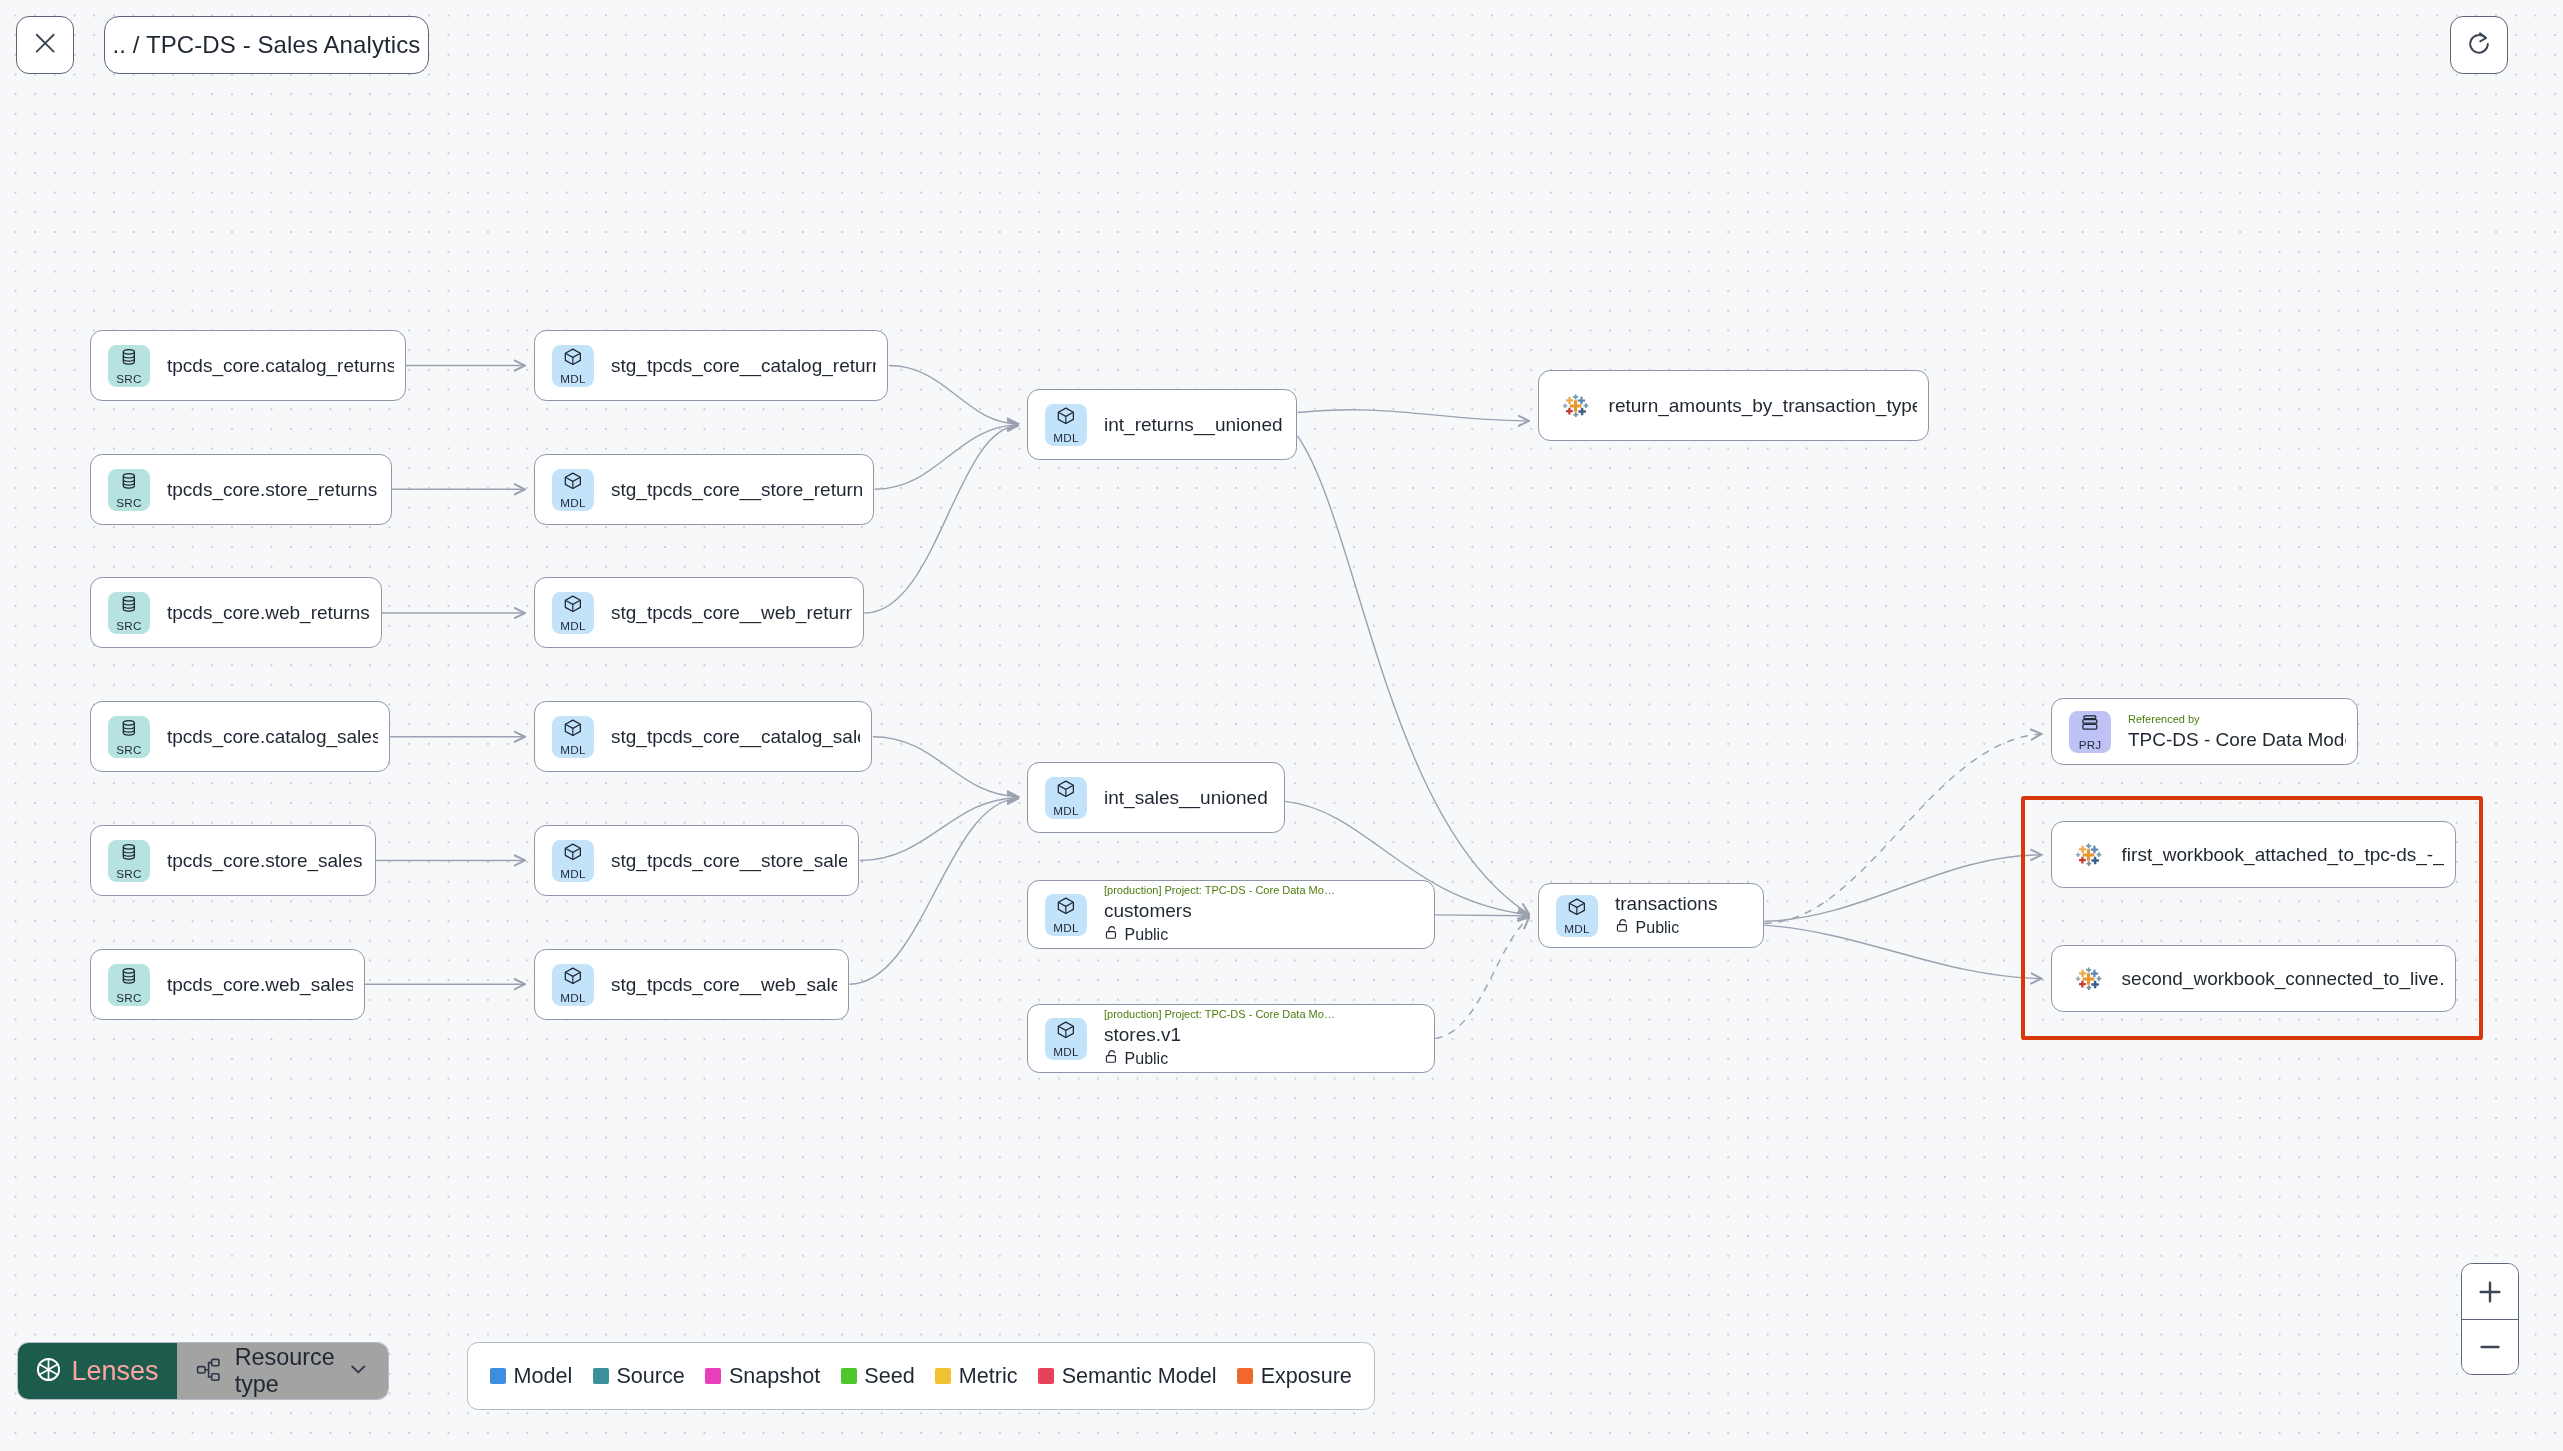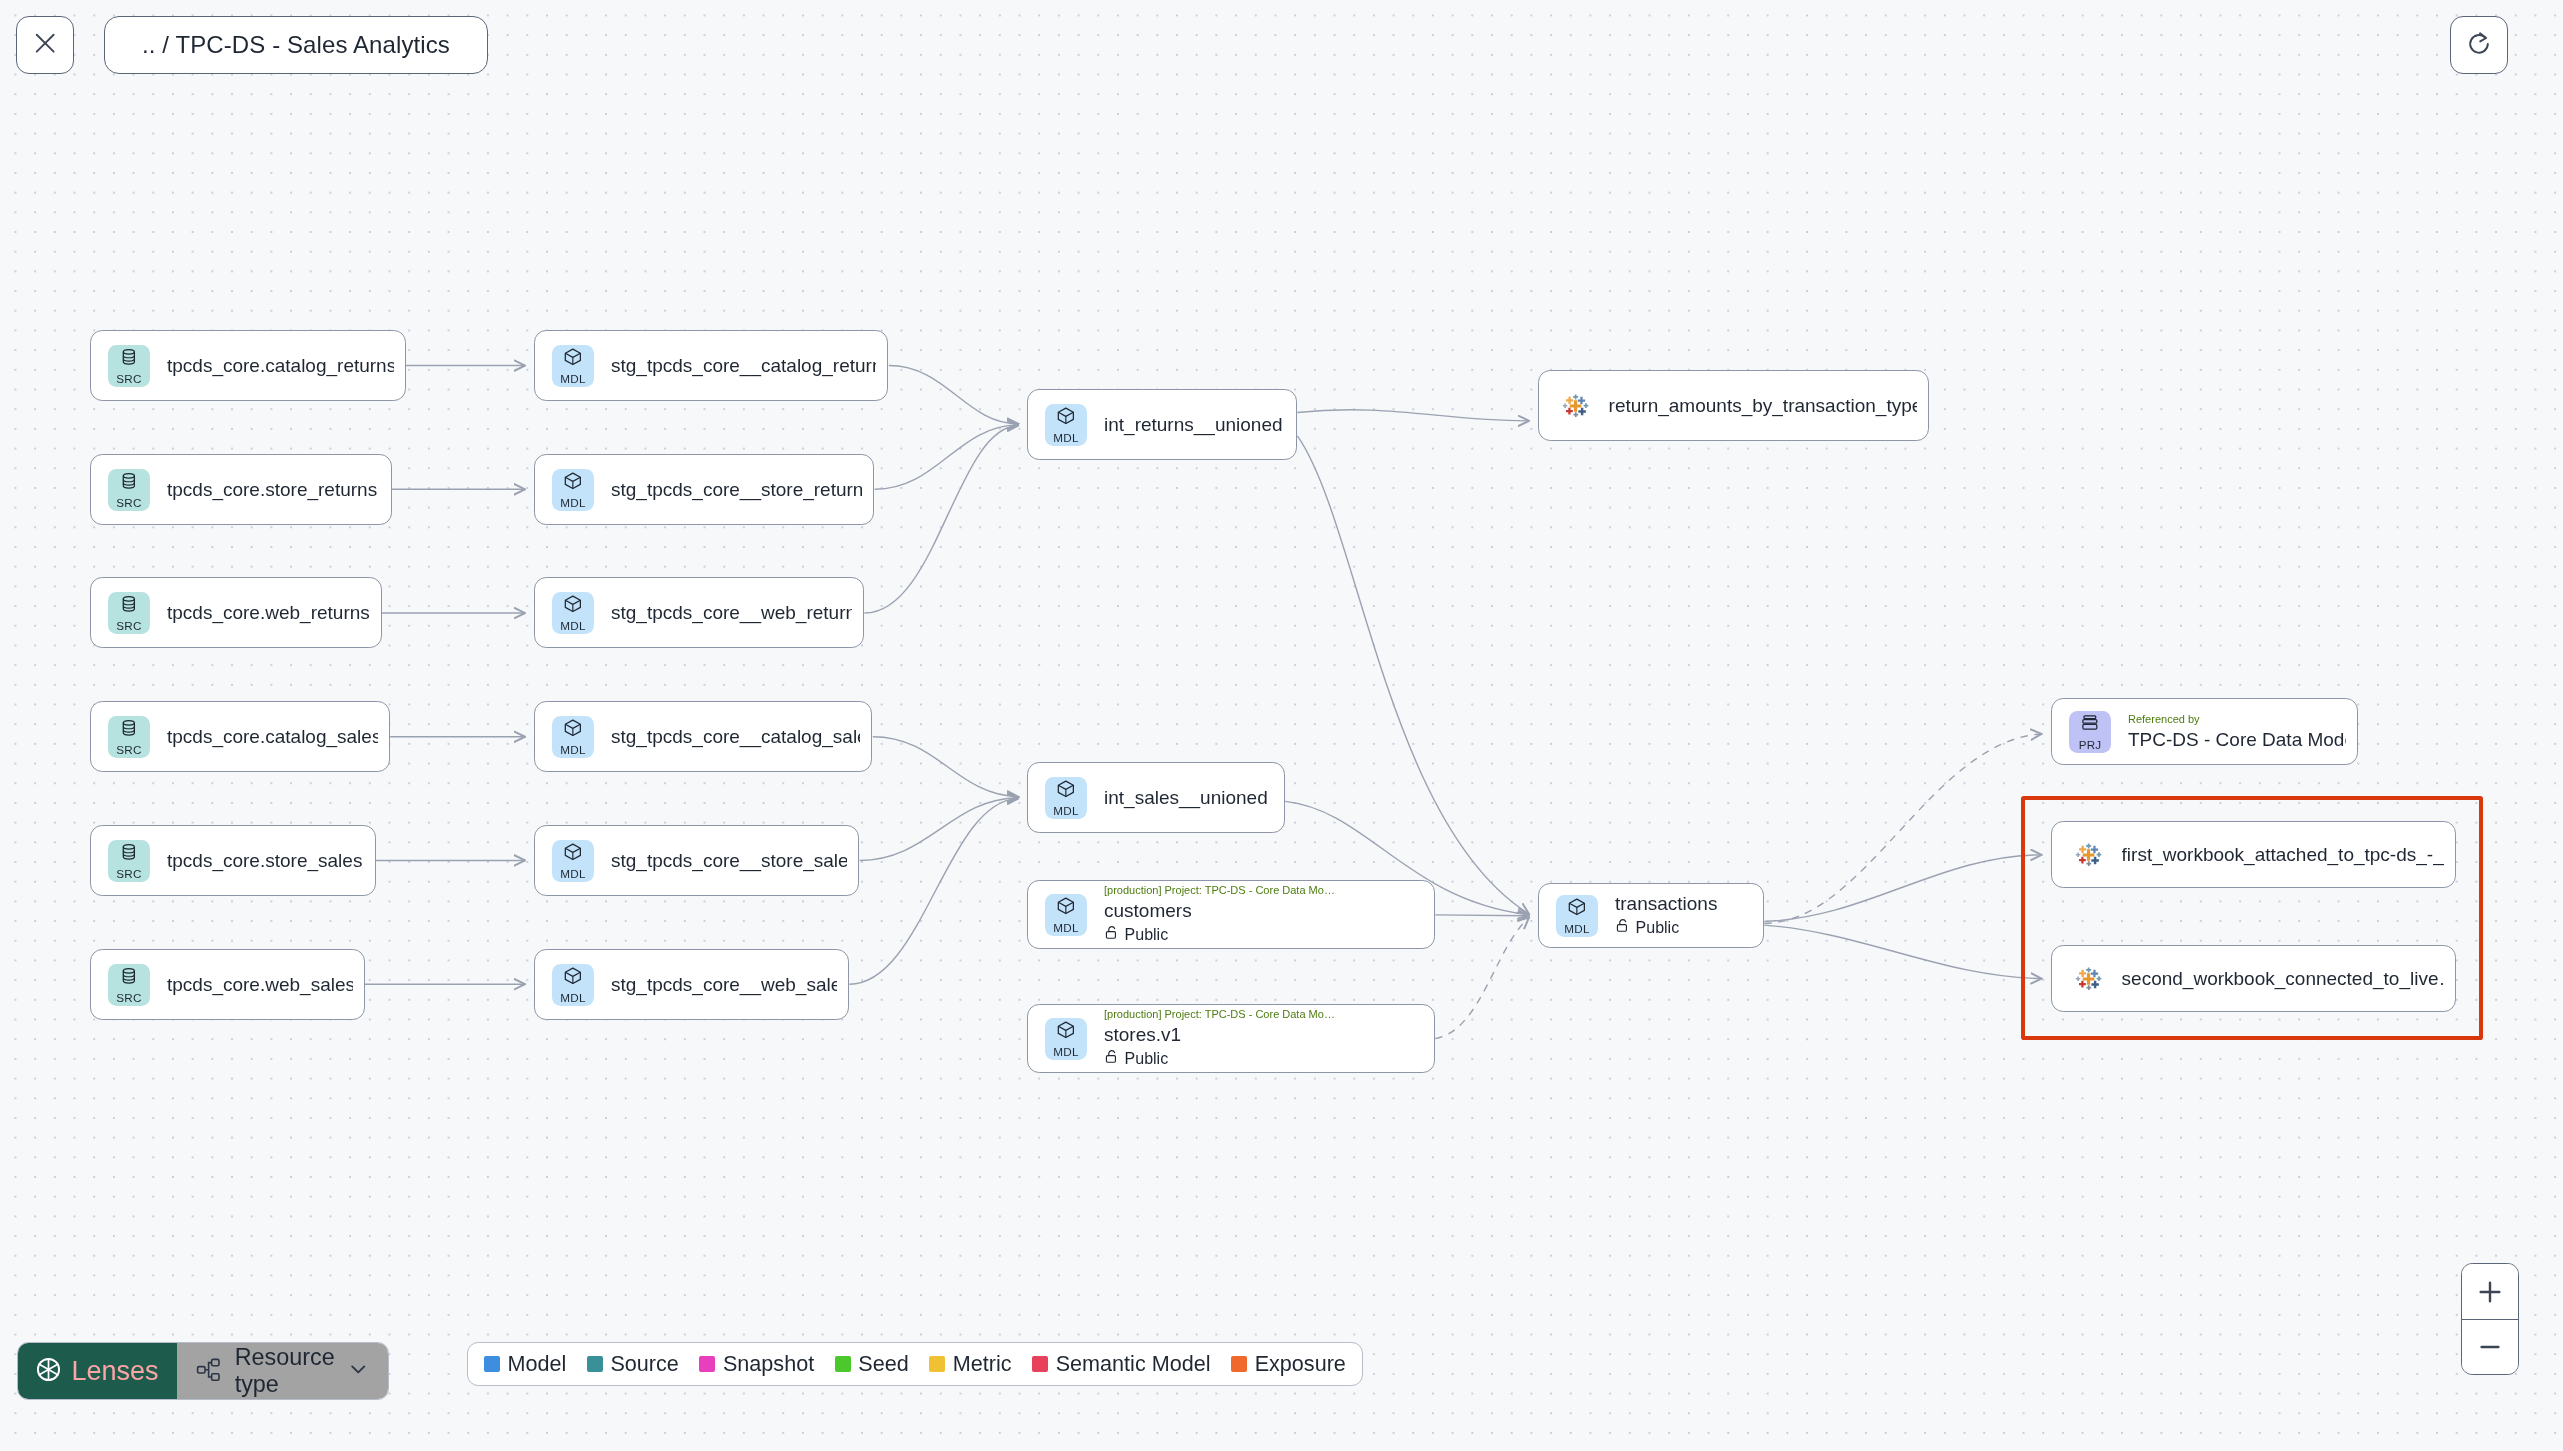--- a/index.html
+++ b/index.html
@@ -22,21 +22,21 @@
     position:absolute;left:0;top:0;width:2563px;height:109px;z-index:40;
   }
   .tbtn{
     position:absolute;background:#ffffff;border:1.5px solid #5c6578;
     border-radius:13px;box-sizing:border-box;
     display:flex;align-items:center;justify-content:center;
   }
   #close-btn{left:16px;top:16px;width:58px;height:58px;}
   #refresh-btn{left:2450px;top:16px;width:58px;height:58px;}
   #breadcrumb-btn{
-    left:104px;top:16px;width:384px;height:58px;
+    left:104px;top:16px;width:325px;height:58px;
     border-radius:15px;justify-content:center;
   }
   #breadcrumb-label{font-size:24px;color:#1f2733;letter-spacing:0.1px;white-space:nowrap;}
   #searchbar{
     position:absolute;left:555px;top:16px;width:1871px;height:58px;
     background:#ffffff;border:1.5px solid #5c6578;border-radius:15px;
     box-sizing:border-box;display:flex;align-items:center;
   }
   #search-icon{margin-left:22.5px;display:flex;align-items:center;}
   #search-value{
@@ -88,23 +88,23 @@
   #lenses-button{
     background:#1d5b4d;color:#ffffff;display:flex;align-items:center;gap:9.4px;
     padding:0 19px 0 17px;
   }
   #lenses-label{font-size:27px;color:#fca5a5;}
   #resource-type-select{
     background:#a3a3a3;display:flex;align-items:center;gap:12.2px;padding:0 19px 0 19px;
   }
   #resource-type-label{font-size:23.4px;color:#1f2733;}
   #legend{
-    position:absolute;left:467px;top:0;height:44px;
+    position:absolute;left:467px;top:0;height:68px;
     background:#ffffff;border:1.3px solid #b6bcc9;border-radius:11.2px;
-    box-sizing:border-box;display:flex;align-items:center;padding:0 16px;gap:20.6px;
+    box-sizing:border-box;display:flex;align-items:center;padding:0 22px;gap:20.6px;
   }
   .legend-item{display:flex;align-items:center;gap:7.5px;}
   .legend-swatch{width:16px;height:16px;border-radius:1.9px;flex:none;}
   .legend-label{font-size:21.6px;color:#1f2733;white-space:nowrap;}
   
   #zoom-controls{
     position:absolute;left:2461px;top:1263px;width:58px;height:112px;
     background:#ffffff;border:1.5px solid #5c6578;border-radius:11.2px;
     box-sizing:border-box;z-index:40;overflow:hidden;
   }

